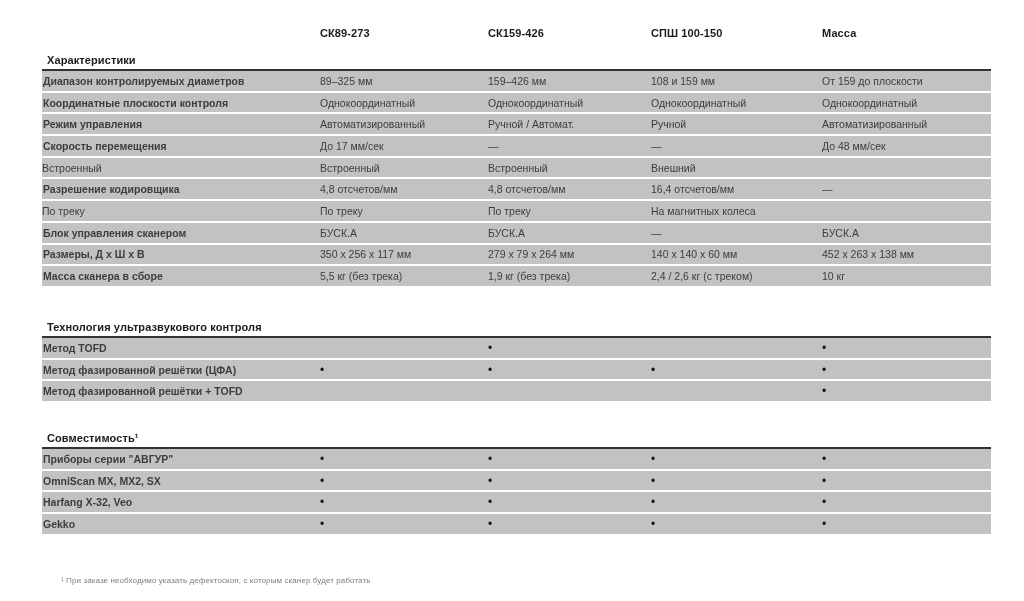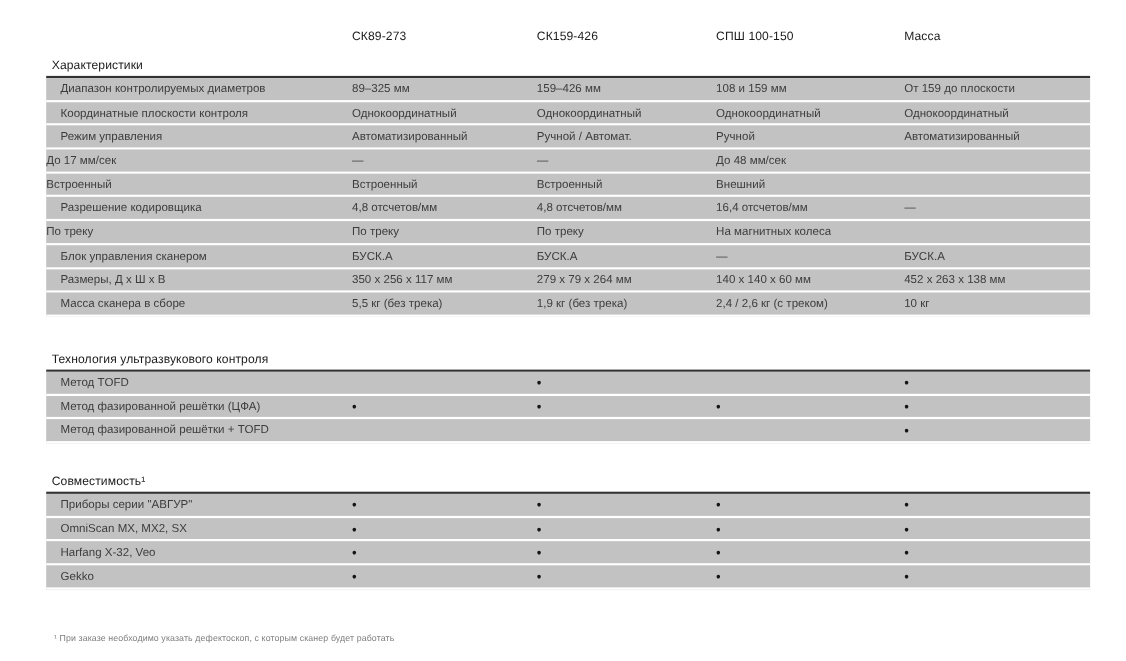--- a/index.html
+++ b/index.html
@@ -6,44 +6,44 @@
   .page {
     position:relative; width:1024px; height:601px; background:#ffffff;
     font-family:"Liberation Sans","DejaVu Sans",sans-serif;
     overflow:hidden;
   }
   .col-headers {
     position:absolute; left:42px; top:27px; width:949px;
     display:grid; grid-template-columns:278px 168px 163px 171px 169px;
   }
   .col-title {
-    font-weight:normal; font-size:11px; color:#1b1b1b; letter-spacing:0.1px;
+    font-weight:bold; font-size:11px; color:#1b1b1b; letter-spacing:0.1px;
     white-space:nowrap;
   }
   .section-title {
-    position:absolute; left:47px; font-weight:normal; font-size:11px;
+    position:absolute; left:47px; font-weight:bold; font-size:11px;
     color:#1b1b1b; letter-spacing:0.1px; white-space:nowrap;
   }
   .spec-table {
     position:absolute; left:42px; width:949px;
     border-top:2px solid #323232;
   }
   .row {
     display:grid; grid-template-columns:278px 168px 163px 171px 169px;
     height:21.7px; box-sizing:border-box;
     background:#c2c2c2; border-bottom:2px solid #ffffff;
     align-items:center;
   }
   .cell {
     font-size:10.5px; color:#3d3d3d; white-space:nowrap; overflow:hidden;
   }
-  .cell.label { padding-left:13px; }
+  .cell.label { padding-left:1px;font-weight:bold; }
   .cell.dot { color:#141414; font-size:12px; line-height:10px; }
   .footnote {
-    position:absolute; left:49px; top:576px;
+    position:absolute; left:61px; top:576px;
     font-size:8px; color:#7d7d7d; letter-spacing:0.1px; white-space:nowrap;
   }
 </style>
 </head>
 <body>
 
 <div class="page">
 
   <div class="col-headers">
     <div class="col-title"></div>
@@ -70,20 +70,21 @@
         <div class="cell">Однокоординатный</div>
       </div>
       <div class="row">
         <div class="cell label">Режим управления</div>
         <div class="cell">Автоматизированный</div>
         <div class="cell">Ручной / Автомат.</div>
         <div class="cell">Ручной</div>
         <div class="cell">Автоматизированный</div>
       </div>
       <div class="row">
+        <div class="cell label">Скорость перемещения</div>
         <div class="cell">До 17 мм/сек</div>
         <div class="cell">—</div>
         <div class="cell">—</div>
         <div class="cell">До 48 мм/сек</div>
       </div>
       <div class="row">
         <div class="cell">Встроенный</div>
         <div class="cell">Встроенный</div>
         <div class="cell">Встроенный</div>
         <div class="cell">Внешний</div>

